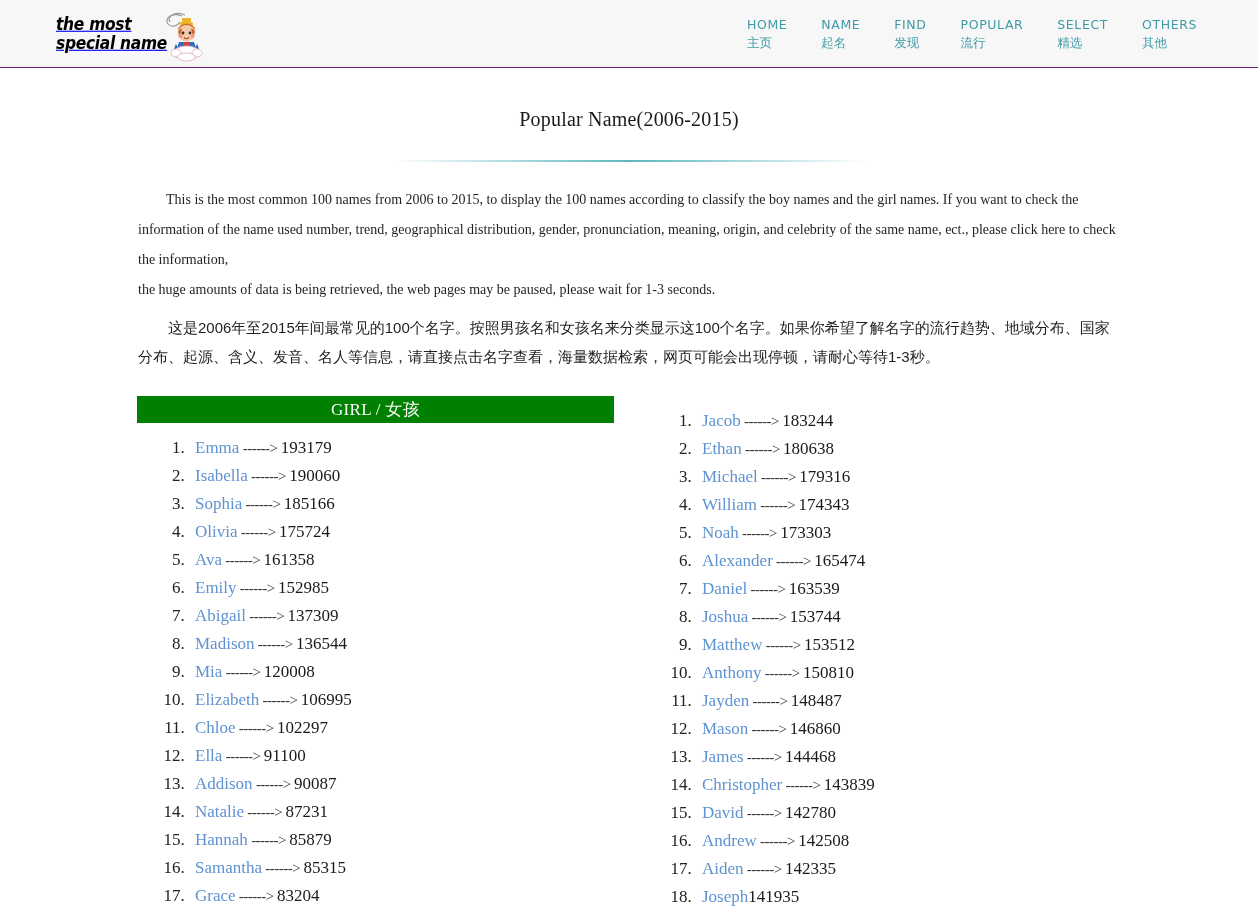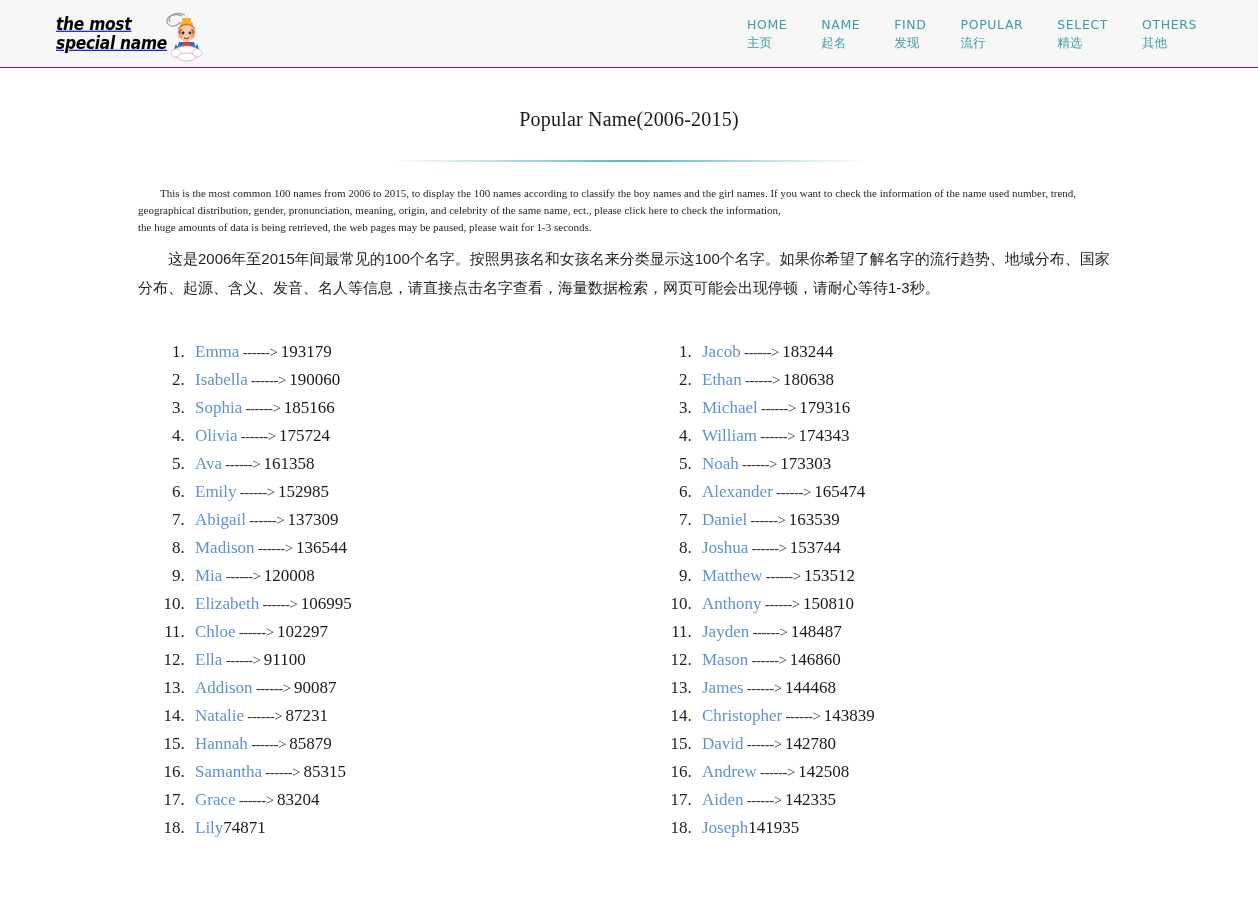--- a/index.html
+++ b/index.html
@@ -102,22 +102,22 @@
         rgba(64,170,180,0.85) 50%,
         rgba(64,170,180,0) 100%);
   }
 
   .intro {
     margin: 23px auto 0 auto;
     width: 982px;
   }
   .intro p {
     margin: 0;
-    font-size: 11px;
-    line-height: 17px;
+    font-size: 14px;
+    line-height: 30px;
     color: #1f1f1f;
   }
   .intro p.indent { text-indent: 2em; }
   .intro-cn {
     margin-top: 9px !important;
     font-family: Liberation Sans, sans-serif;
     font-size: 15px !important;
     line-height: 28.6px !important;
   }
 
@@ -236,20 +236,21 @@
 
   <div class="intro">
     <p class="indent">This is the most common 100 names from 2006 to 2015, to display the 100 names according to classify the boy names and the girl names. If you want to check the information of the name used number, trend, geographical distribution, gender, pronunciation, meaning, origin, and celebrity of the same name, ect., please click here to check the information,</p>
     <p>the huge amounts of data is being retrieved, the web pages may be paused, please wait for 1-3 seconds.</p>
     <p class="intro-cn indent">这是2006年至2015年间最常见的100个名字。按照男孩名和女孩名来分类显示这100个名字。如果你希望了解名字的流行趋势、地域分布、国家分布、起源、含义、发音、名人等信息，请直接点击名字查看，海量数据检索，网页可能会出现停顿，请耐心等待1-3秒。</p>
   </div>
 
   <div class="columns">
 
     <div class="col">
+      <div class="section-head">GIRL / 女孩</div>
       <ol class="name-list">
           <li><a class="nm" href="#">Emma</a><span class="arrow"> ------&gt; </span><span class="cnt">193179</span></li>
           <li><a class="nm" href="#">Isabella</a><span class="arrow"> ------&gt; </span><span class="cnt">190060</span></li>
           <li><a class="nm" href="#">Sophia</a><span class="arrow"> ------&gt; </span><span class="cnt">185166</span></li>
           <li><a class="nm" href="#">Olivia</a><span class="arrow"> ------&gt; </span><span class="cnt">175724</span></li>
           <li><a class="nm" href="#">Ava</a><span class="arrow"> ------&gt; </span><span class="cnt">161358</span></li>
           <li><a class="nm" href="#">Emily</a><span class="arrow"> ------&gt; </span><span class="cnt">152985</span></li>
           <li><a class="nm" href="#">Abigail</a><span class="arrow"> ------&gt; </span><span class="cnt">137309</span></li>
           <li><a class="nm" href="#">Madison</a><span class="arrow"> ------&gt; </span><span class="cnt">136544</span></li>
           <li><a class="nm" href="#">Mia</a><span class="arrow"> ------&gt; </span><span class="cnt">120008</span></li>

